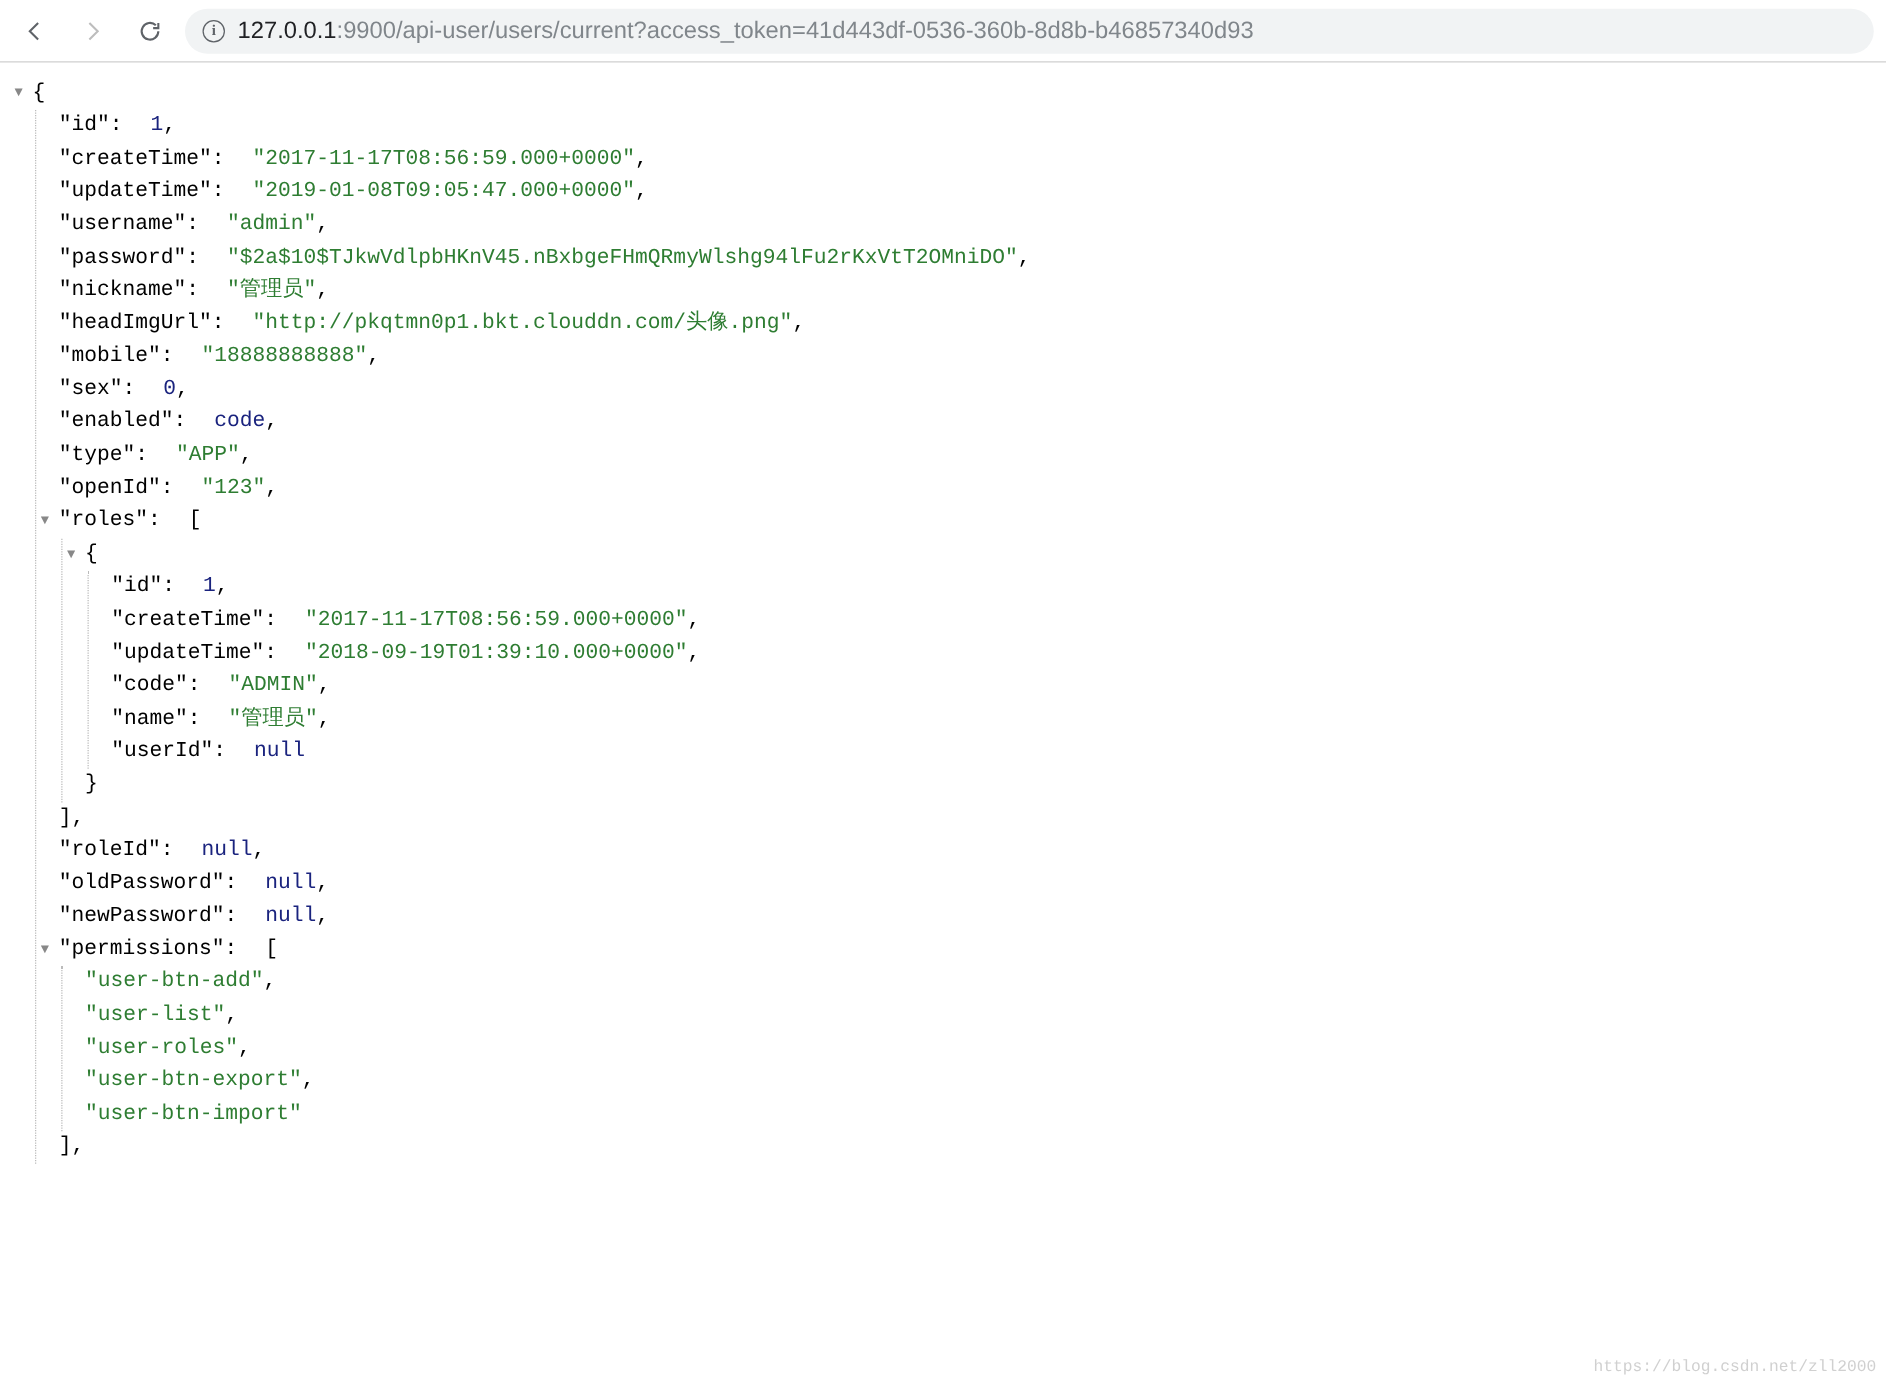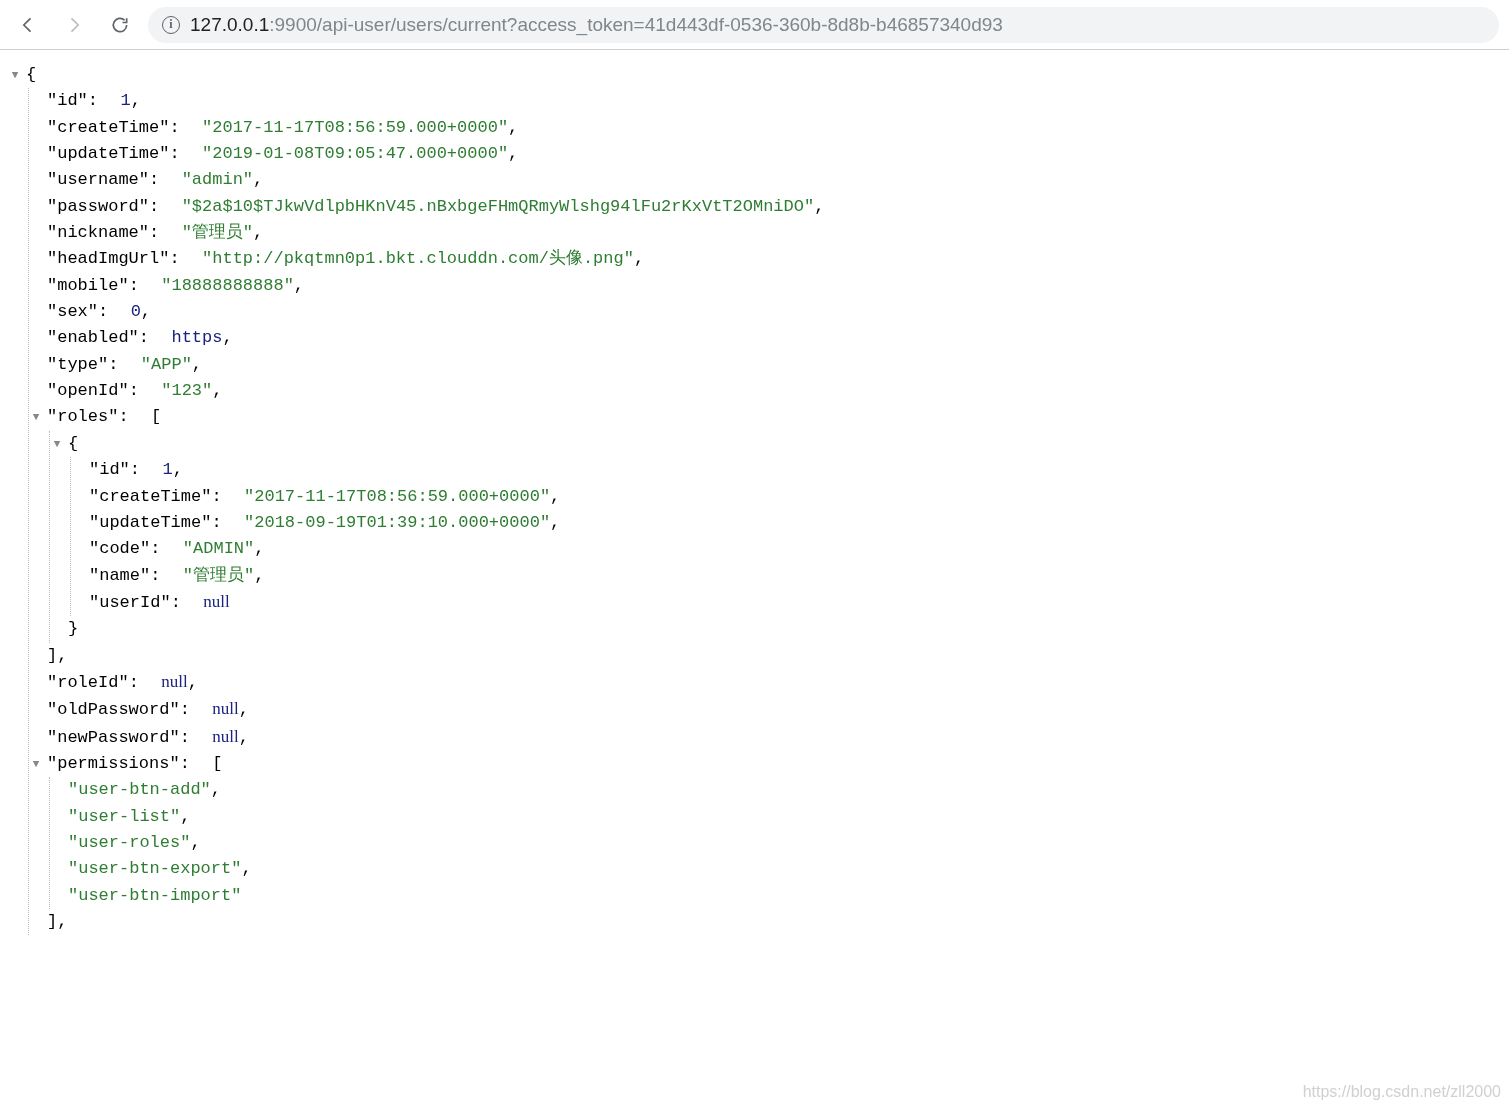--- a/index.html
+++ b/index.html
@@ -76,26 +76,26 @@
     padding-left: 0;
   }
   .line { padding-left: 4px; }
   .gap { display:inline-block; width: 14px; }
   .key { color: #000; }
   .punct { color: #000; }
   .colon { color: #000; margin: 0 2px 0 0; }
   .str { color: #2e7d32; }
   .num { color: #1a237e; }
   .bool { color: #1a237e; }
-  .null { color: #1a237e; font-family: Liberation Serif, serif; }
+  .null { color: #1a237e; }
   .watermark {
     position: fixed;
     bottom: 4px; right: 8px;
-    font-family: Liberation Sans, sans-serif;
-    font-size: 16px;
+    font-family: Liberation Mono, monospace;
+    font-size: 13px;
     color: #d0d0d0;
   }
 </style>
 </head>
 <body>
 
 <div class="toolbar">
   <div class="nav-btn">
     <svg viewBox="0 0 24 24">
         <path d="M15 4 L7 12 L15 20"></path>
@@ -168,21 +168,21 @@
         <span class="line"><span class="key">"mobile"</span><span class="colon">:</span>&nbsp;&nbsp;<span class="str">"18888888888"</span><span class="punct">,</span></span>
       </div>
 
     <div class="row">
         <span class="gap"></span>
         <span class="line"><span class="key">"sex"</span><span class="colon">:</span>&nbsp;&nbsp;<span class="num">0</span><span class="punct">,</span></span>
       </div>
 
     <div class="row">
         <span class="gap"></span>
-        <span class="line"><span class="key">"enabled"</span><span class="colon">:</span>&nbsp;&nbsp;<span class="bool">https</span><span class="punct">,</span></span>
+        <span class="line"><span class="key">"enabled"</span><span class="colon">:</span>&nbsp;&nbsp;<span class="bool">code</span><span class="punct">,</span></span>
       </div>
 
     <div class="row">
         <span class="gap"></span>
         <span class="line"><span class="key">"type"</span><span class="colon">:</span>&nbsp;&nbsp;<span class="str">"APP"</span><span class="punct">,</span></span>
       </div>
 
     <div class="row">
         <span class="gap"></span>
         <span class="line"><span class="key">"openId"</span><span class="colon">:</span>&nbsp;&nbsp;<span class="str">"123"</span><span class="punct">,</span></span>

